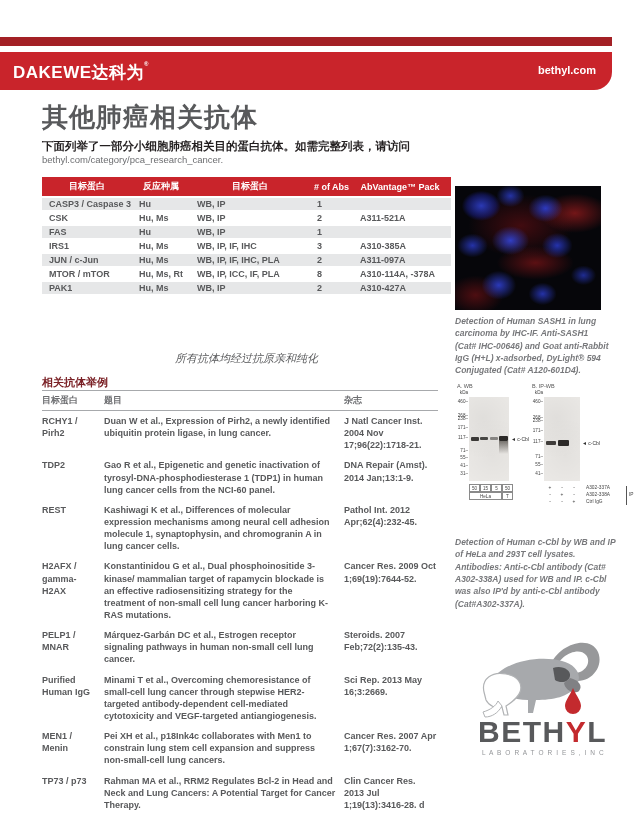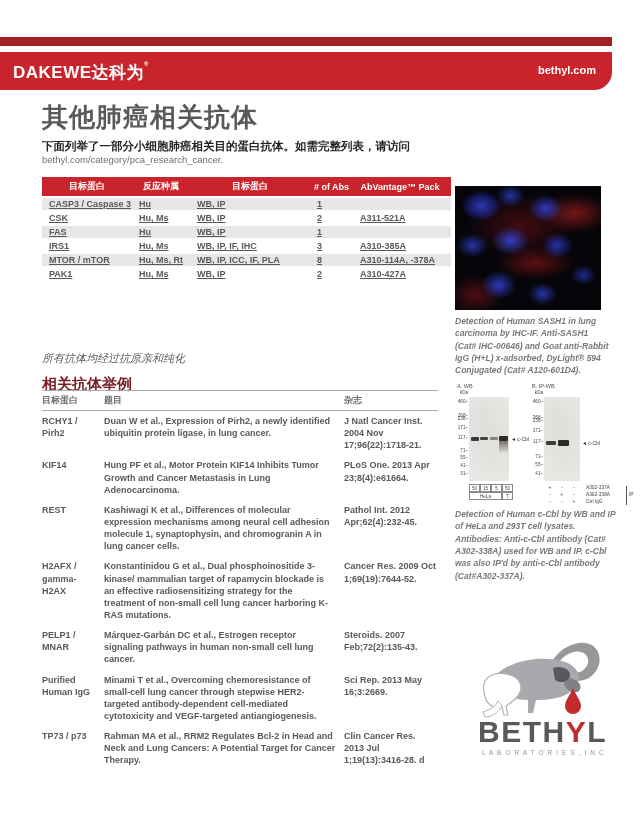--- a/index.html
+++ b/index.html
@@ -16,27 +16,27 @@
 
   
   .page-title { position:absolute; left:42px; top:100px; font-size:26px; font-weight:bold; color:#58595B; letter-spacing:1px; }
   .intro { position:absolute; left:42px; top:139px; font-size:11.5px; font-weight:bold; color:#231F20; }
   .intro-link { position:absolute; left:42px; top:154px; font-size:9.5px; color:#6D6E71; }
 
   
   .ab-table { position:absolute; left:42px; top:175px; width:409px; border-collapse:separate; border-spacing:0 2px; }
   .ab-table th { background:#C9242B; color:#fff; font-size:9px; font-weight:bold; height:19px; text-align:center; }
   .ab-table th:nth-child(5) { padding-right:4px; }
-  .ab-table td { font-size:9px; font-weight:bold; color:#58595B; height:12px; padding:1px 0 1px 7px; text-align:left;text-decoration:underline; }
+  .ab-table td { font-size:9px; font-weight:bold; color:#58595B; height:12px; padding:1px 0 1px 7px; text-align:left; }
   .ab-table tbody tr:nth-child(odd) td { background:#E6E7E8; }
   .col-t { width:90px; } .col-s { width:58px; } .col-a { width:120px; } .col-n { width:43px; } .col-p { width:98px; }
 
-  .purified-note { position:absolute; left:42px; top:351px; width:409px; text-align:left; font-family:"DejaVu Serif", serif; font-style:italic; font-size:11px; color:#595A5C; }
-
-  .examples-title { position:absolute; left:42px; top:375px; font-size:15px; font-weight:bold; color:#7A2025; }
+  .purified-note { position:absolute; left:42px; top:351px; width:409px; text-align:center; font-family:"DejaVu Serif", serif; font-style:italic; font-size:11px; color:#595A5C; }
+
+  .examples-title { position:absolute; left:42px; top:375px; font-size:11px; font-weight:bold; color:#7A2025; }
 
   
   .ref-table { position:absolute; left:42px; top:390px; width:396px; border-collapse:collapse; }
   .ref-table th { border-top:1px solid #A7A9AC; border-bottom:1px solid #A7A9AC; font-size:9px; font-weight:bold; color:#6D6E71; text-align:left; padding:3px 0; }
   .ref-table td { font-size:9px; font-weight:bold; color:#58595B; line-height:1.35; vertical-align:top; padding:4px 8px 4px 0; }
   .ref-table td:last-child { padding-right:0; }
   .rcol-t { width:62px; } .rcol-ti { width:240px; } .rcol-j { width:94px; }
 
   
   .if-image { position:absolute; left:455px; top:186px; width:146px; height:124px; background-color:#06060a;
@@ -51,21 +51,21 @@
       radial-gradient(ellipse 20px 16px at 60% 87%, rgba(40,55,185,.9), transparent 70%),
       radial-gradient(ellipse 18px 14px at 88% 72%, rgba(35,50,170,.85), transparent 70%),
       radial-gradient(ellipse 50px 28px at 82% 22%, rgba(205,35,35,.55), transparent 70%),
       radial-gradient(ellipse 55px 24px at 55% 62%, rgba(195,28,30,.45), transparent 70%),
       radial-gradient(ellipse 40px 28px at 14% 88%, rgba(185,25,28,.4), transparent 70%),
       radial-gradient(ellipse 70px 42px at 45% 32%, rgba(175,22,26,.35), transparent 75%);
   }
 
   .fig-caption { position:absolute; font-size:8.5px; font-weight:bold; font-style:italic; color:#77787B; line-height:1.45; }
   .cap-if { left:455px; top:315px; width:155px; }
-  .cap-wb { left:455px; top:508px; width:165px; }
+  .cap-wb { left:455px; top:536px; width:165px; }
 
   
   .wb-figure { position:absolute; left:455px; top:383px; width:187px; height:122px; }
   .panel { position:absolute; top:0; height:122px; }
   .panel-a { left:0; width:86px; } .panel-b { left:75px; width:112px; }
   .p-label { position:absolute; left:2px; top:0; font-size:5.5px; color:#555; }
   .blot { position:absolute; left:14px; top:14px; height:84px; background:
       radial-gradient(circle at 35% 25%, rgba(0,0,0,.05), transparent 60%),
       radial-gradient(circle at 60% 70%, rgba(0,0,0,.04), transparent 60%), #ECEAE7; }
   .blot-a { width:40px; } .blot-b { width:36px; }
@@ -140,20 +140,27 @@
           <td></td>
         </tr>
         <tr>
           <td>IRS1</td>
           <td>Hu, Ms</td>
           <td>WB, IP, IF, IHC</td>
           <td>3</td>
           <td>A310-385A</td>
         </tr>
         <tr>
+          <td>JUN / c-Jun</td>
+          <td>Hu, Ms</td>
+          <td>WB, IP, IF, IHC, PLA</td>
+          <td>2</td>
+          <td>A311-097A</td>
+        </tr>
+        <tr>
           <td>MTOR / mTOR</td>
           <td>Hu, Ms, Rt</td>
           <td>WB, IP, ICC, IF, PLA</td>
           <td>8</td>
           <td>A310-114A, -378A</td>
         </tr>
         <tr>
           <td>PAK1</td>
           <td>Hu, Ms</td>
           <td>WB, IP</td>
@@ -180,43 +187,48 @@
         <th>杂志</th>
       </tr>
     </thead>
     <tbody>
         <tr>
           <td>RCHY1 / Pirh2</td>
           <td>Duan W et al., Expression of Pirh2, a newly identified ubiquitin protein ligase, in lung cancer.</td>
           <td>J Natl Cancer Inst. 2004 Nov 17;96(22):1718-21.</td>
         </tr>
         <tr>
-          <td>KIF14</td>
-          <td>Hung PF et al., Motor Protein KIF14 Inhibits Tumor Growth and Cancer Metastasis in Lung Adenocarcinoma.</td>
-          <td>PLoS One. 2013 Apr 23;8(4):e61664.</td>
+          <td>TDP2</td>
+          <td>Gao R et al., Epigenetic and genetic inactivation of tyrosyl-DNA-phosphodiesterase 1 (TDP1) in human lung cancer cells from the NCI-60 panel.</td>
+          <td>DNA Repair (Amst). 2014 Jan;13:1-9.</td>
         </tr>
         <tr>
           <td>REST</td>
           <td>Kashiwagi K et al., Differences of molecular expression mechanisms among neural cell adhesion molecule 1, synaptophysin, and chromogranin A in lung cancer cells.</td>
           <td>Pathol Int. 2012 Apr;62(4):232-45.</td>
         </tr>
         <tr>
           <td>H2AFX / gamma-H2AX</td>
           <td>Konstantinidou G et al., Dual phosphoinositide 3-kinase/ mammalian target of rapamycin blockade is an effective radiosensitizing strategy for the treatment of non-small cell lung cancer harboring K-RAS mutations.</td>
           <td>Cancer Res. 2009 Oct 1;69(19):7644-52.</td>
         </tr>
         <tr>
           <td>PELP1 / MNAR</td>
           <td>Márquez-Garbán DC et al., Estrogen receptor signaling pathways in human non-small cell lung cancer.</td>
           <td>Steroids. 2007 Feb;72(2):135-43.</td>
         </tr>
         <tr>
           <td>Purified Human IgG</td>
           <td>Minami T et al., Overcoming chemoresistance of small-cell lung cancer through stepwise HER2-targeted antibody-dependent cell-mediated cytotoxicity and VEGF-targeted antiangiogenesis.</td>
           <td>Sci Rep. 2013 May 16;3:2669.</td>
+        </tr>
+        <tr>
+          <td>MEN1 / Menin</td>
+          <td>Pei XH et al., p18Ink4c collaborates with Men1 to constrain lung stem cell expansion and suppress non-small-cell lung cancers.</td>
+          <td>Cancer Res. 2007 Apr 1;67(7):3162-70.</td>
         </tr>
         <tr>
           <td>TP73 / p73</td>
           <td>Rahman MA et al., RRM2 Regulates Bcl-2 in Head and Neck and Lung Cancers: A Potential Target for Cancer Therapy.</td>
           <td>Clin Cancer Res. 2013 Jul 1;19(13):3416-28. d</td>
         </tr>
       </tbody>
   </table>
 
   <div class="if-image"></div>

